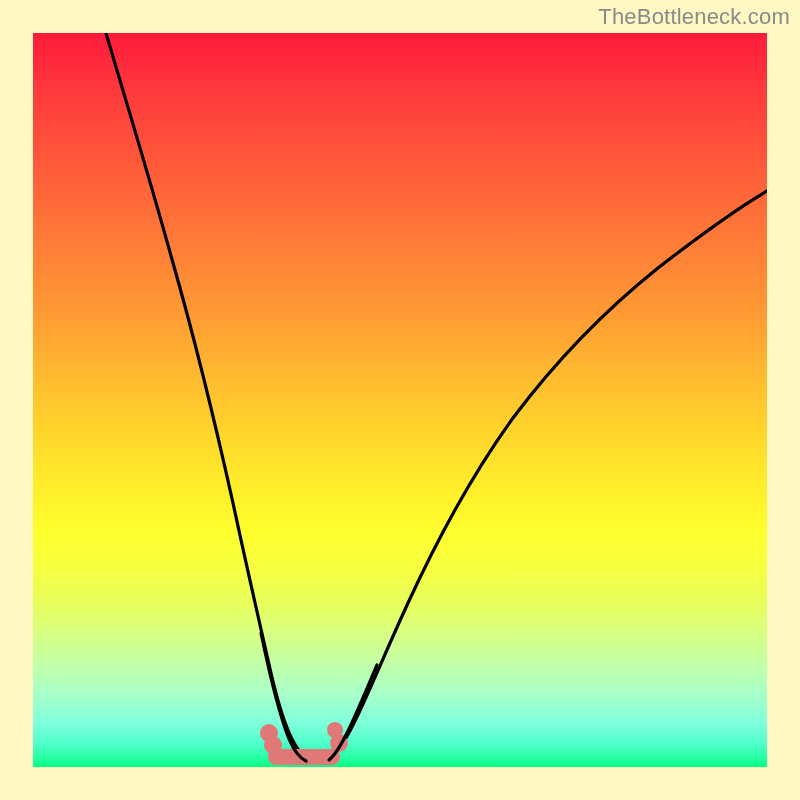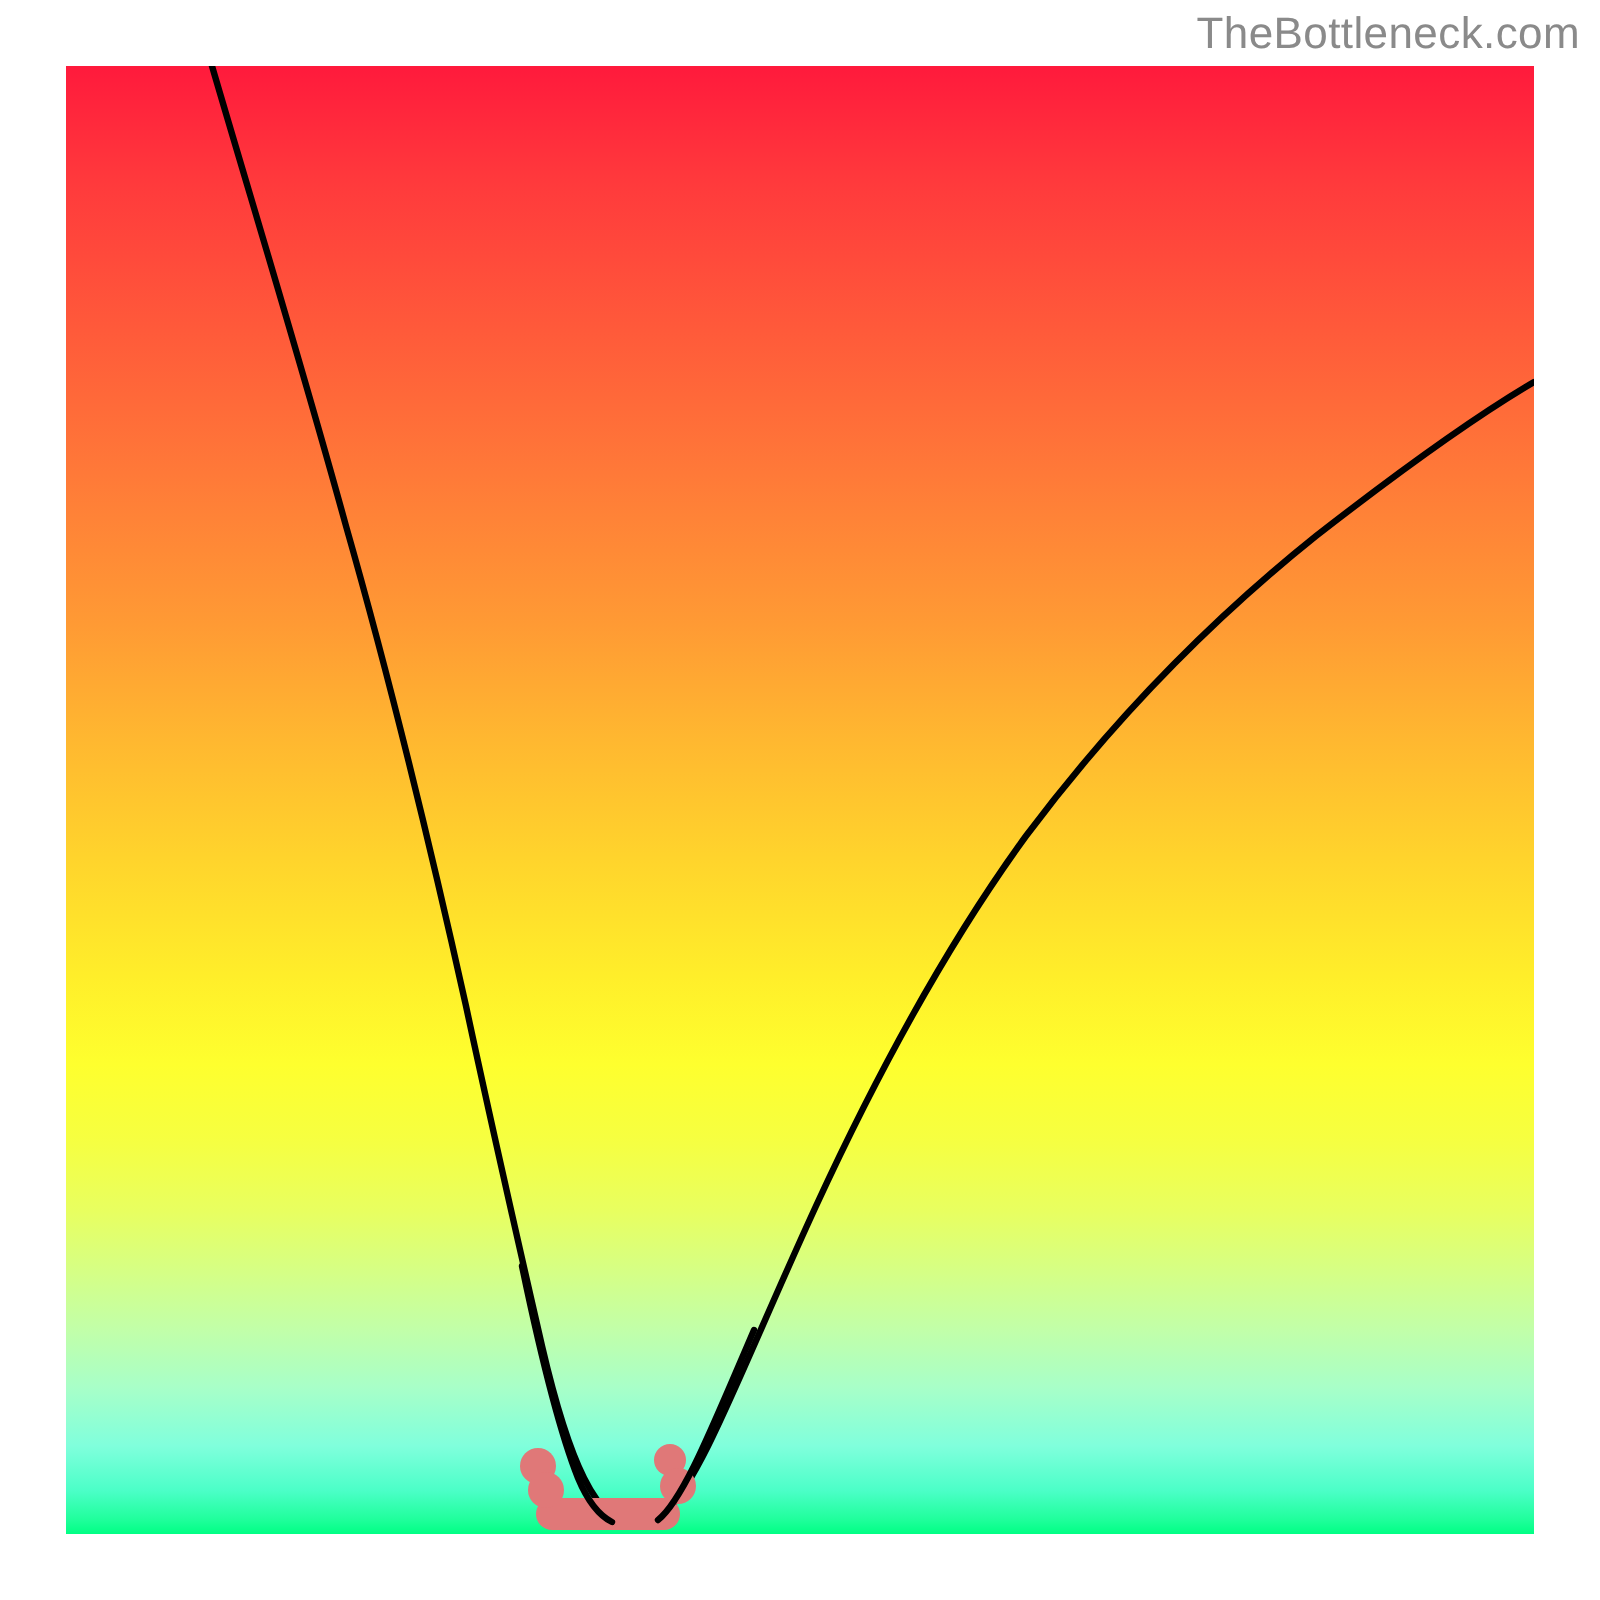--- a/index.html
+++ b/index.html
@@ -10,21 +10,21 @@
     background: #000000;
     overflow: hidden;
     font-family: Arial, Helvetica, sans-serif;
   }
   .frame {
     position: absolute;
     left: 0;
     top: 0;
     width: 800px;
     height: 800px;
-    background: #ffffff;
+    background: #fef9c3;
   }
   .watermark {
     position: absolute;
     top: 4px;
     right: 10px;
     color: #8a8a8a;
     font-size: 22px;
     font-weight: 400;
     letter-spacing: 0.2px;
     z-index: 10;

